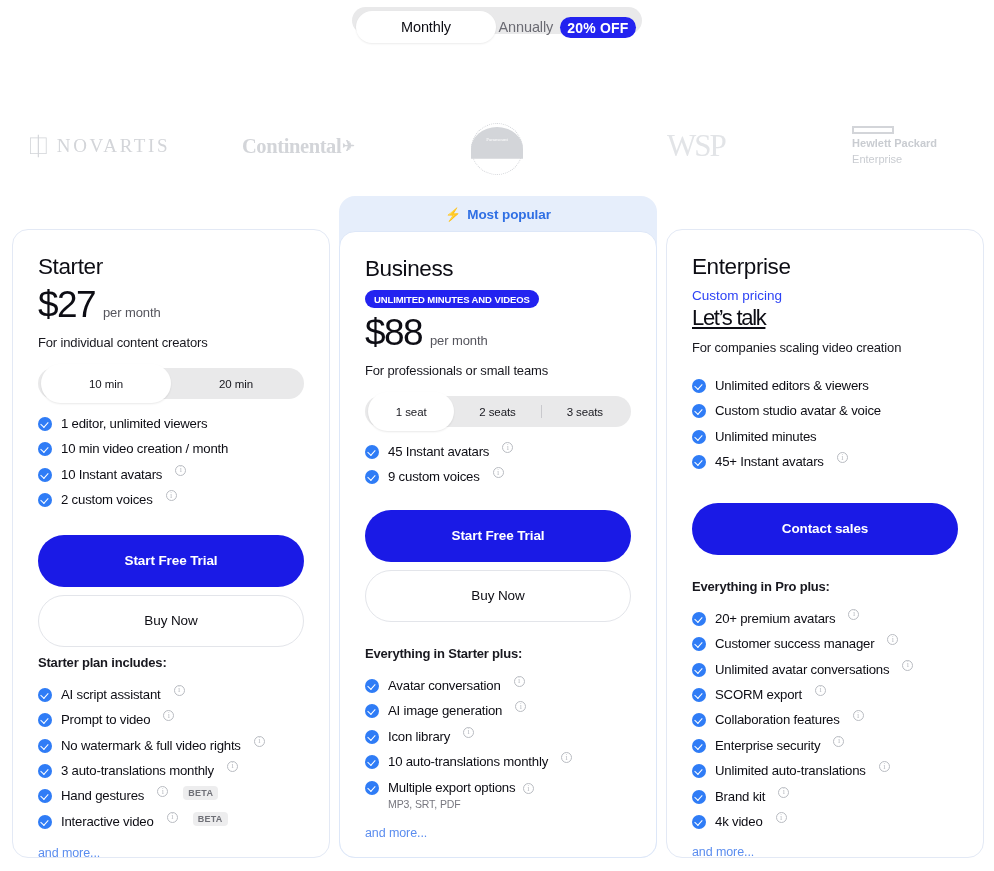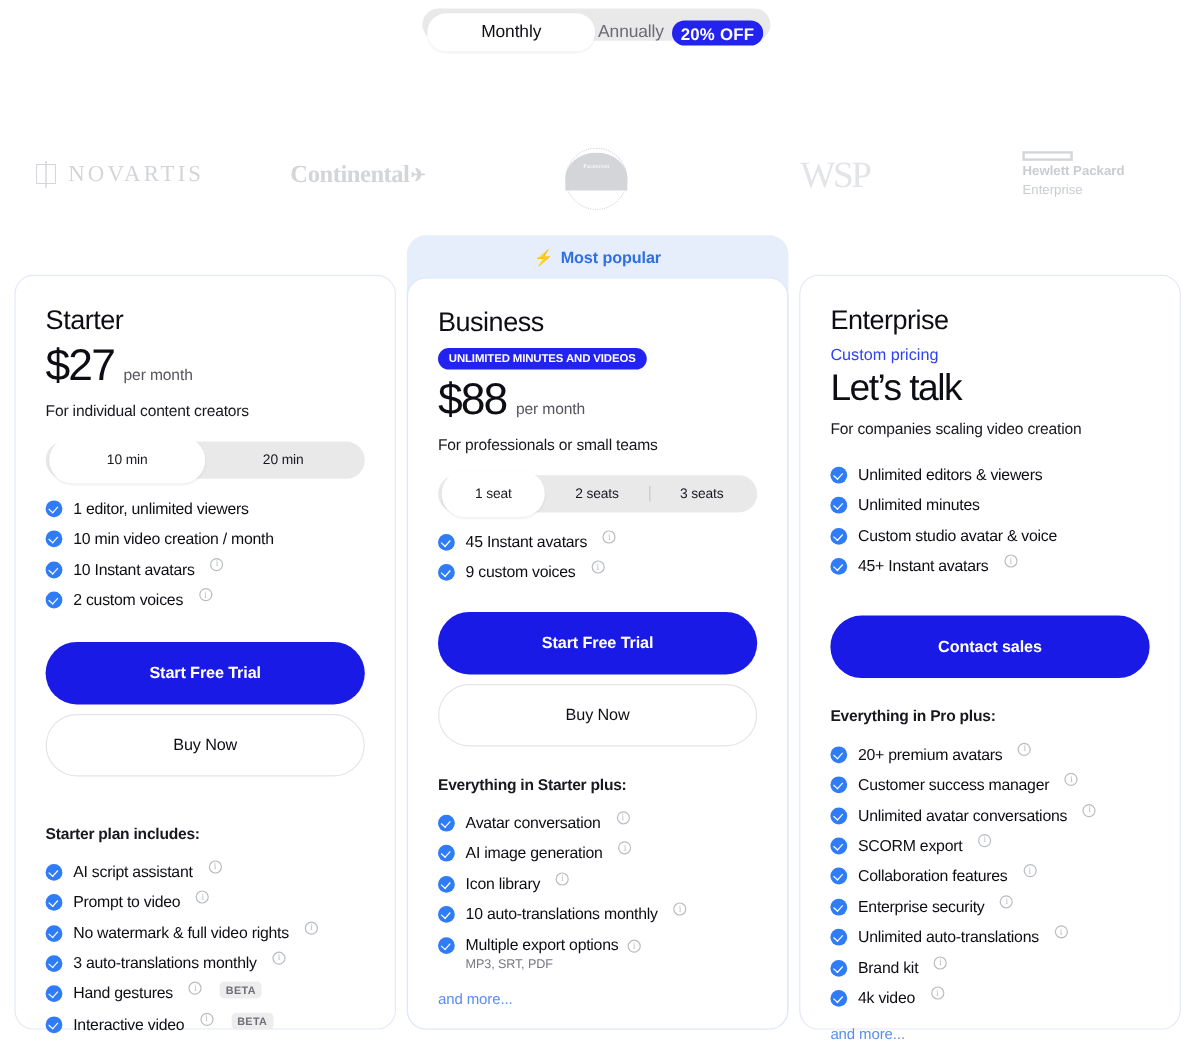--- a/index.html
+++ b/index.html
@@ -90,21 +90,21 @@
   .plan-name { font-size: 22.5px; font-weight: 400; letter-spacing: -.4px; margin-bottom: 4px; }
   .unlim-badge {
     display: inline-block; background: #2323f0; color: #fff;
     font-size: 9.5px; font-weight: 700; letter-spacing: -.1px;
     padding: 4px 9px 3px; border-radius: 999px; margin: 4px 0 2px;
   }
   .price-row { display: flex; align-items: baseline; gap: 8px; margin-top: 2px; }
   .price { font-size: 37px; font-weight: 400; letter-spacing: -1.6px; }
   .price-unit { font-size: 13px; color: #55555d; letter-spacing: -.1px; }
   .custom-pricing { color: #2d43f5; font-size: 13.5px; font-weight: 500; margin-top: 8px; }
-  .lets-talk { font-size: 31px; font-weight: 400; letter-spacing: -1.3px; margin-top: 2px; }
+  .lets-talk { font-size: 22px; font-weight: 400; letter-spacing: -1.3px; margin-top: 2px; text-decoration: underline; }
   .plan-sub { font-size: 13px; font-weight: 500; color: #18181f; margin-top: 9px; letter-spacing: -.15px; }
 
   
   .seg {
     display: flex; align-items: center; background: #e9e9ea;
     border-radius: 999px; padding: 3px; margin-top: 18px; height: 31px;
   }
   .seg-opt {
     flex: 1; display: flex; align-items: center; justify-content: center;
     height: 39px; border-radius: 999px; font-size: 11.5px; font-weight: 500;
@@ -240,21 +240,21 @@
         </div>
       </div>
 
       <div class="btn btn-primary" style="margin-top:26px">
         <span>Start Free Trial</span>
       </div>
       <div class="btn btn-secondary">
         <span>Buy Now</span>
       </div>
 
-      <div class="includes-title" style="margin-top:40px">Starter plan includes:</div>
+      <div class="includes-title" style="margin-top:8px">Starter plan includes:</div>
 
       <div class="feat-list">
         <div class="feat">
           <span class="check"></span>
           <span class="feat-txt">AI script assistant</span>
           <span class="info">i</span>
         </div>
         <div class="feat">
           <span class="check"></span>
           <span class="feat-txt">Prompt to video</span>
@@ -382,25 +382,25 @@
       <div class="lets-talk">Let’s talk</div>
       <div class="plan-sub">For companies scaling video creation</div>
 
       <div class="feat-list" style="margin-top:22px">
         <div class="feat">
           <span class="check"></span>
           <span class="feat-txt">Unlimited editors &amp; viewers</span>
         </div>
         <div class="feat">
           <span class="check"></span>
+          <span class="feat-txt">Custom studio avatar &amp; voice</span>
+        </div>
+        <div class="feat">
+          <span class="check"></span>
           <span class="feat-txt">Unlimited minutes</span>
-        </div>
-        <div class="feat">
-          <span class="check"></span>
-          <span class="feat-txt">Custom studio avatar &amp; voice</span>
         </div>
         <div class="feat">
           <span class="check"></span>
           <span class="feat-txt">45+ Instant avatars</span>
           <span class="info">i</span>
         </div>
       </div>
 
       <div class="btn btn-primary" style="margin-top:32px">
         <span>Contact sales</span>

